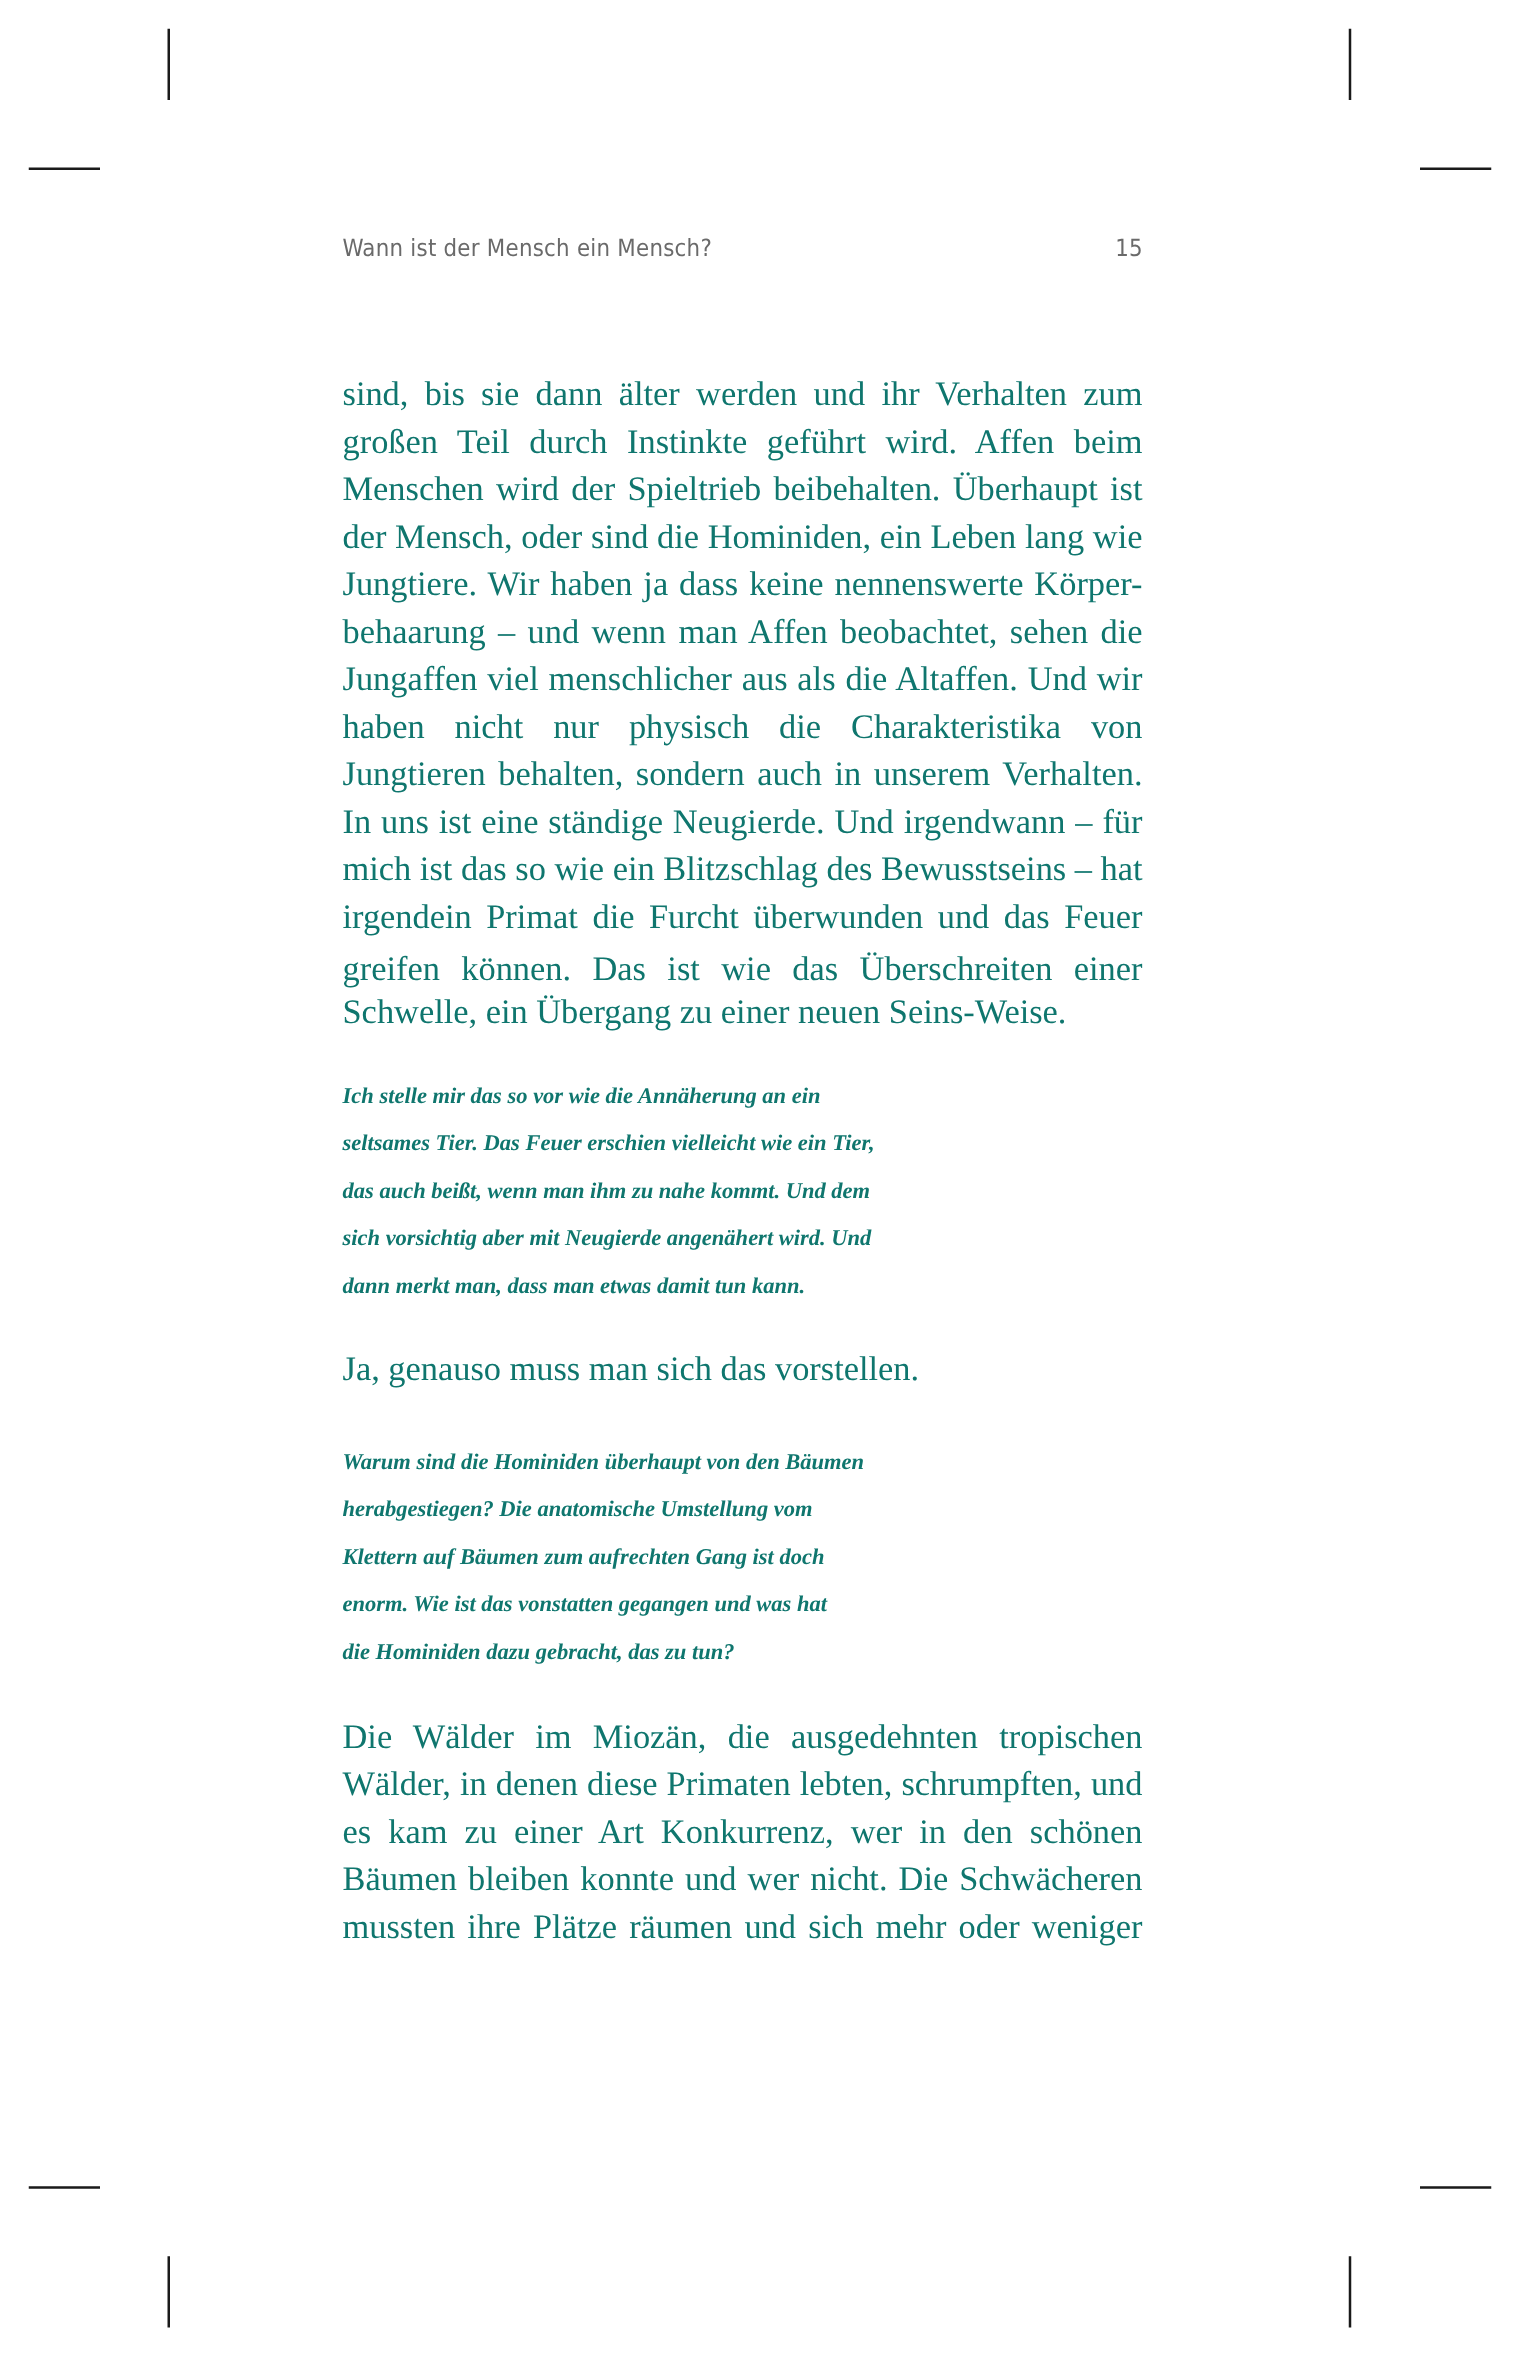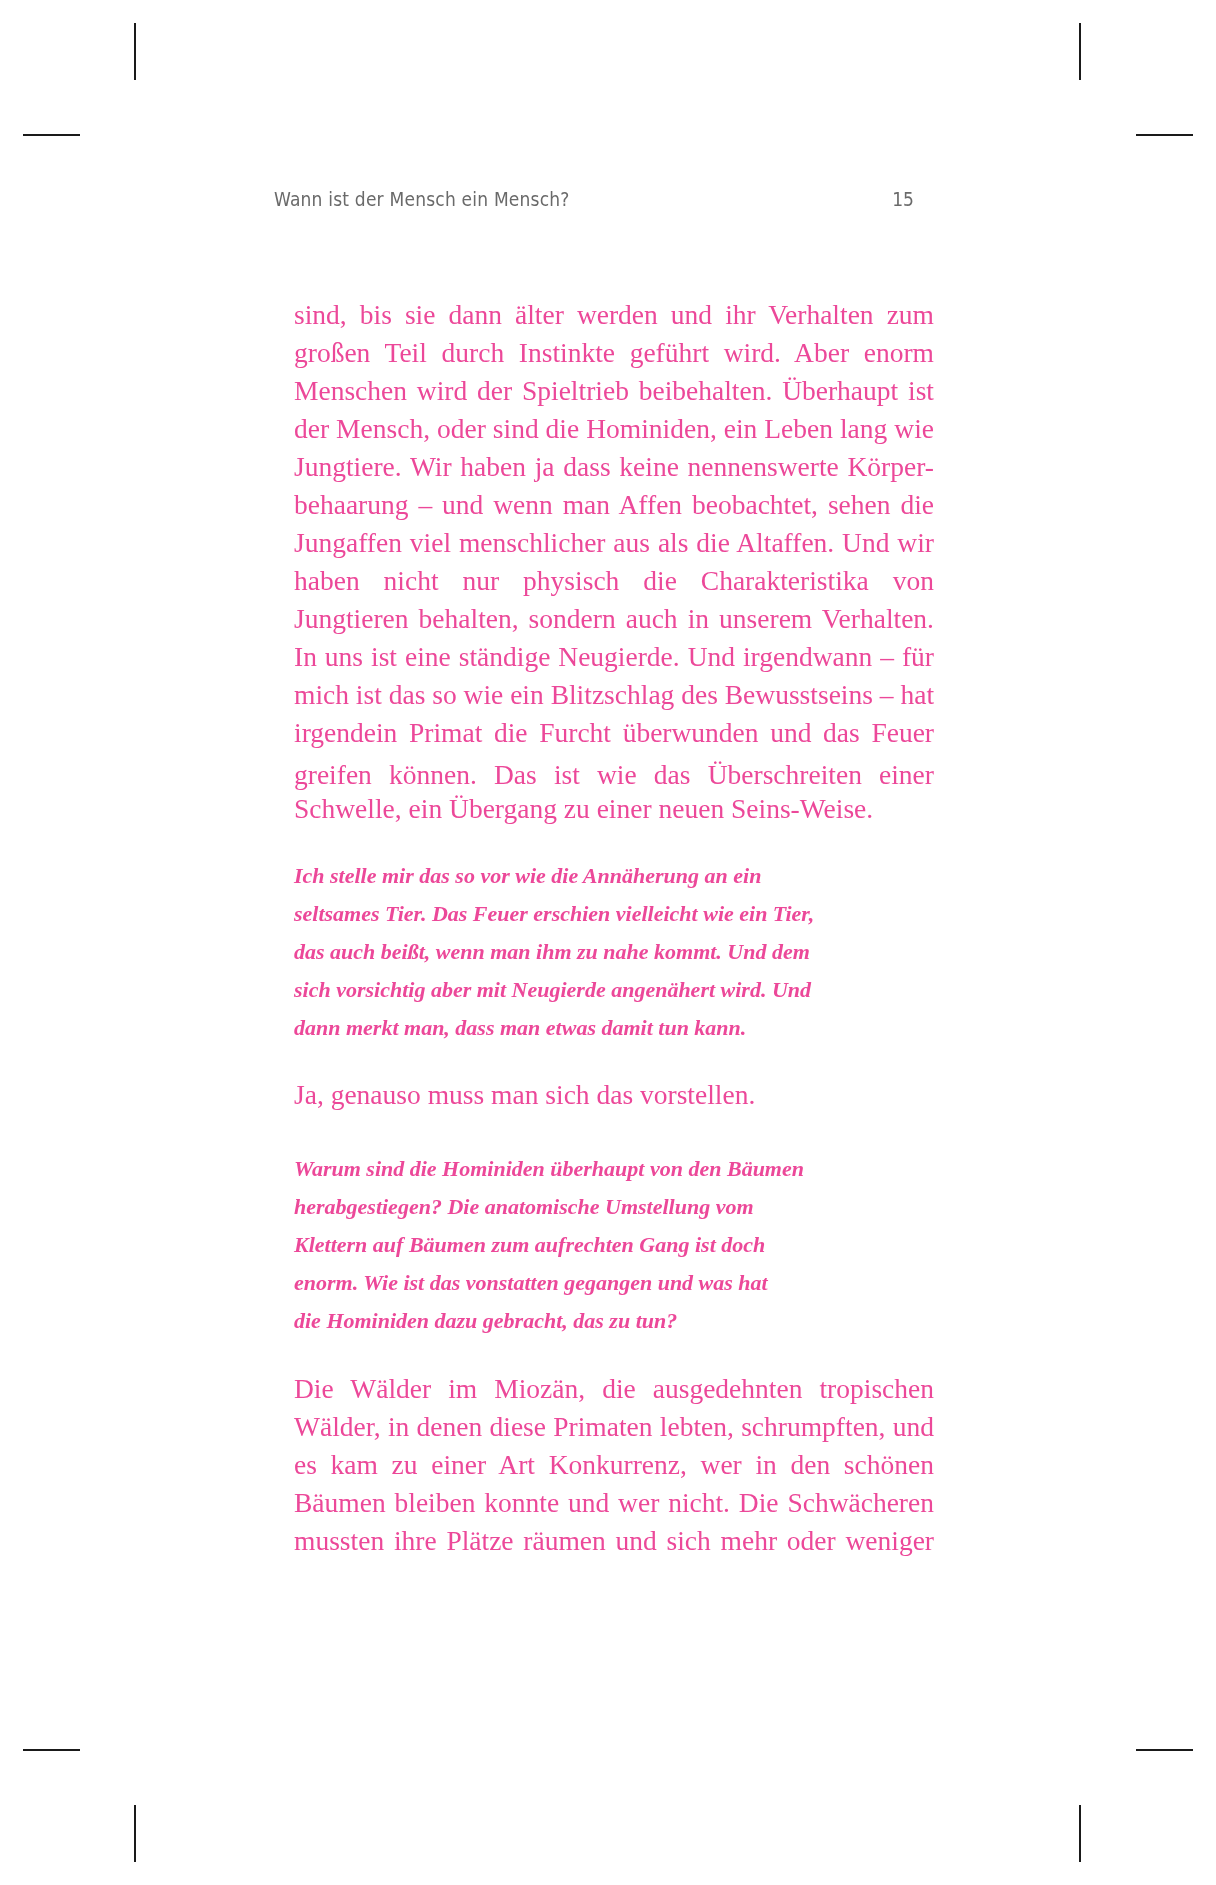--- a/index.html
+++ b/index.html
@@ -9,26 +9,26 @@
   .mh { height: 2px; width: 57px; }
   .header {
     position: absolute; top: 188px; left: 274px; width: 640px; height: 28px;
     font-family: "DejaVu Sans Condensed", "DejaVu Sans", sans-serif;
     color: #6a6a6a; font-size: 19px; text-align: right;
   }
   .header .title { position: absolute; left: 0; top: 0; letter-spacing: 0.2px; }
   .header .pageno { position: absolute; right: 0; top: 0; }
   .line {
     position: absolute; left: 274px; width: 640px; height: 38px;
-    font-family: "Liberation Serif", serif; font-size: 27.5px; color: #ec4899;
+    font-family: "Liberation Serif", serif; font-size: 27.5px; color: #0f766e;
     white-space: nowrap; line-height: 38px;
-    text-align: justify; text-align-last: justify; margin-left: 20px;
+    text-align: justify; text-align-last: justify;
   }
   .line.last { text-align-last: left; }
-  .q { font-style: italic; font-weight: bold; font-size: 22px; text-align-last: left; font-family: Liberation Serif, serif; }
+  .q { font-style: italic; font-weight: bold; font-size: 18px; text-align-last: left; font-family: Liberation Serif, serif; }
 </style>
 </head>
 <body>
 
 <div class="mark mv" style="left:134px; top:23px;"></div>
 <div class="mark mh" style="left:23px; top:134px;"></div>
 <div class="mark mv" style="left:1079px; top:23px;"></div>
 <div class="mark mh" style="left:1136px; top:134px;"></div>
 <div class="mark mh" style="left:23px; top:1749px;"></div>
 <div class="mark mv" style="left:134px; top:1805px;"></div>
@@ -37,21 +37,21 @@
 
 <div class="header">
   <span class="title">Wann ist der Mensch ein Mensch?</span>
   <span class="pageno">15</span>
 </div>
 
 <div>
 
   <div>
     <div class="line" style="top:296px">sind, bis sie dann älter werden und ihr Verhalten zum</div>
-    <div class="line" style="top:334px">großen Teil durch Instinkte geführt wird. Aber enorm</div>
+    <div class="line" style="top:334px">großen Teil durch Instinkte geführt wird. Affen beim</div>
     <div class="line" style="top:372px">Menschen wird der Spieltrieb beibehalten. Überhaupt ist</div>
     <div class="line" style="top:410px">der Mensch, oder sind die Hominiden, ein Leben lang wie</div>
     <div class="line" style="top:448px">Jungtiere. Wir haben ja dass keine nennenswerte Körper-</div>
     <div class="line" style="top:486px">behaarung – und wenn man Affen beobachtet, sehen die</div>
     <div class="line" style="top:524px">Jungaffen viel menschlicher aus als die Altaffen. Und wir</div>
     <div class="line" style="top:562px">haben nicht nur physisch die Charakteristika von</div>
     <div class="line" style="top:600px">Jungtieren behalten, sondern auch in unserem Verhalten.</div>
     <div class="line" style="top:638px">In uns ist eine ständige Neugierde. Und irgendwann – für</div>
     <div class="line" style="top:676px">mich ist das so wie ein Blitzschlag des Bewusstseins – hat</div>
     <div class="line" style="top:714px">irgendein Primat die Furcht überwunden und das Feuer</div>

